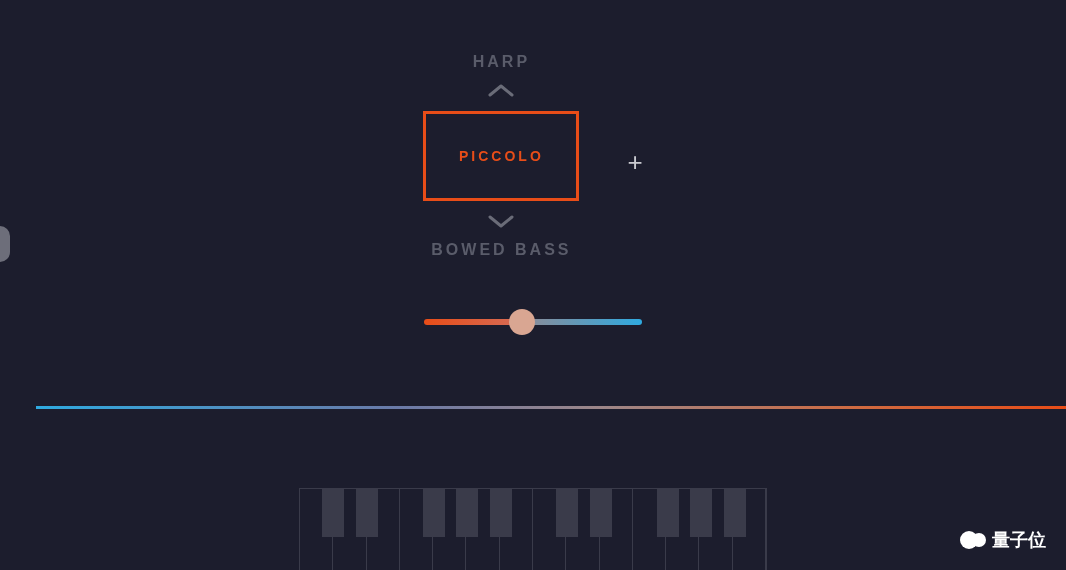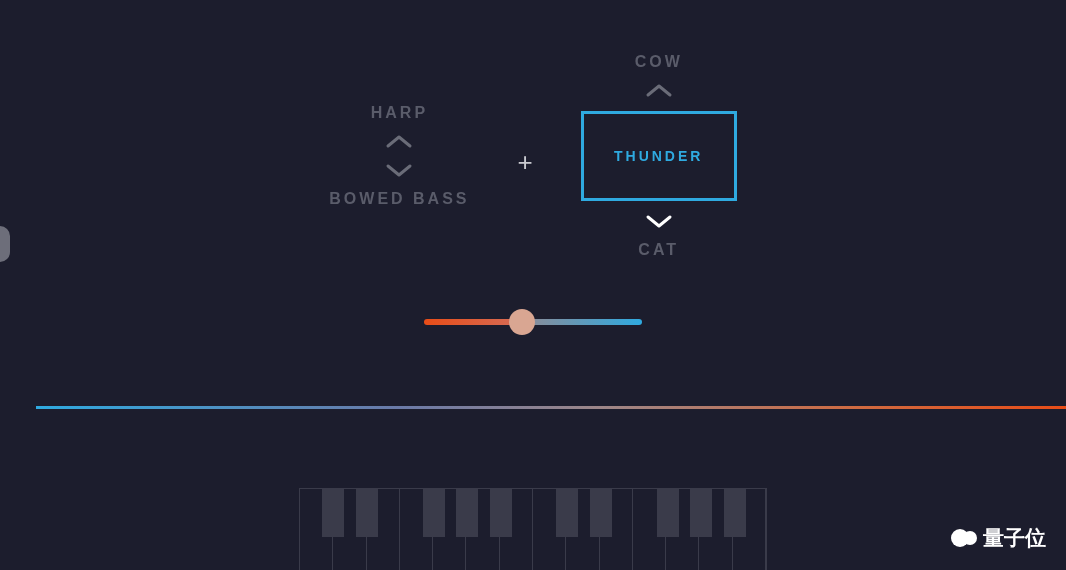--- a/index.html
+++ b/index.html
@@ -177,21 +177,21 @@
       left: 0;
       top: 2px;
     }
     .watermark-icon::after {
       width: 14px;
       height: 14px;
       right: 0;
       top: 4px;
     }
     .watermark-text {
-      font-size: 21px;
+      font-size: 18px;
       font-weight: 600;
     }
     .edge-sliver {
       position: absolute;
       left: 0;
       top: 226px;
       width: 10px;
       height: 36px;
       background: #a3a5ad;
       border-radius: 0 18px 18px 0;
@@ -204,48 +204,34 @@
 <div class="edge-sliver"></div>
 
 <div class="selectors-row">
 
   <div class="selector-group">
     <div class="sel-label">HARP</div>
     <div class="chev">
       <svg viewBox="0 0 28 16">
           <path d="M3 12 L14 3 L25 12" stroke="currentColor" stroke-width="3" fill="none" stroke-linecap="round" stroke-linejoin="round"></path>
         </svg>
+    </div>
+    <div class="sel-box orange">
+      <span>PICCOLO</span>
     </div>
     <div class="chev">
       <svg viewBox="0 0 28 16">
           <path d="M3 4 L14 13 L25 4" stroke="currentColor" stroke-width="3" fill="none" stroke-linecap="round" stroke-linejoin="round"></path>
         </svg>
     </div>
     <div class="sel-label">BOWED BASS</div>
   </div>
 
   <div class="plus">+</div>
 
-  <div class="selector-group">
-    <div class="sel-label">COW</div>
-    <div class="chev">
-      <svg viewBox="0 0 28 16">
-          <path d="M3 12 L14 3 L25 12" stroke="currentColor" stroke-width="3" fill="none" stroke-linecap="round" stroke-linejoin="round"></path>
-        </svg>
-    </div>
-    <div class="sel-box blue">
-      <span>THUNDER</span>
-    </div>
-    <div class="chev active">
-      <svg viewBox="0 0 28 16">
-          <path d="M3 4 L14 13 L25 4" stroke="currentColor" stroke-width="3" fill="none" stroke-linecap="round" stroke-linejoin="round"></path>
-        </svg>
-    </div>
-    <div class="sel-label">CAT</div>
-  </div>
 
 </div>
 
 <div class="blend-slider">
   <div class="blend-track-left"></div>
   <div class="blend-track-right"></div>
   <div class="blend-handle"></div>
 </div>
 
 <div class="spectrum-line"></div>

